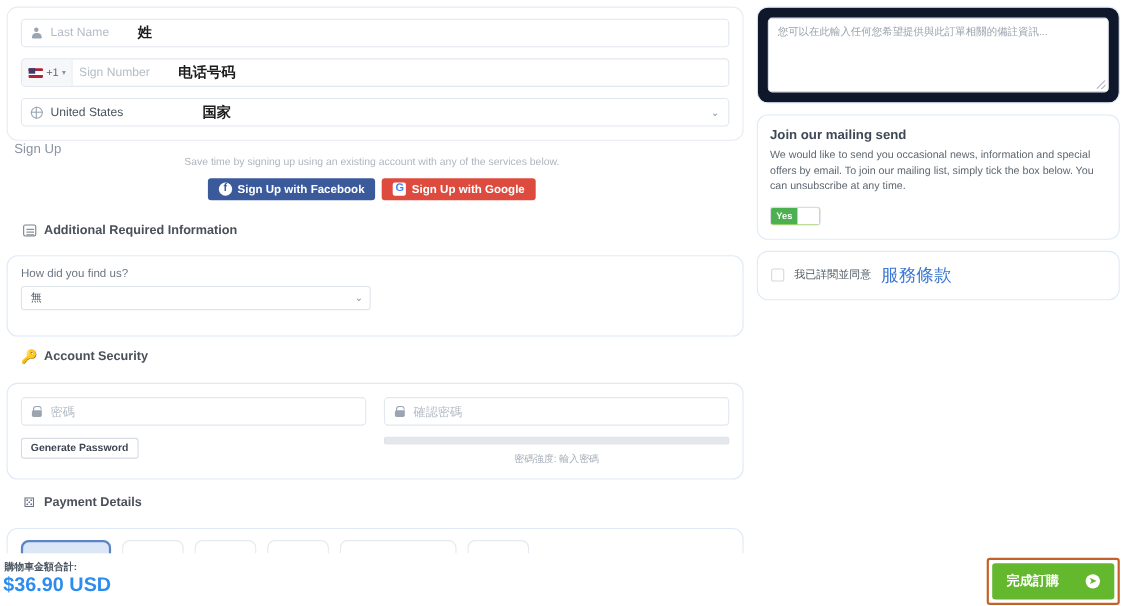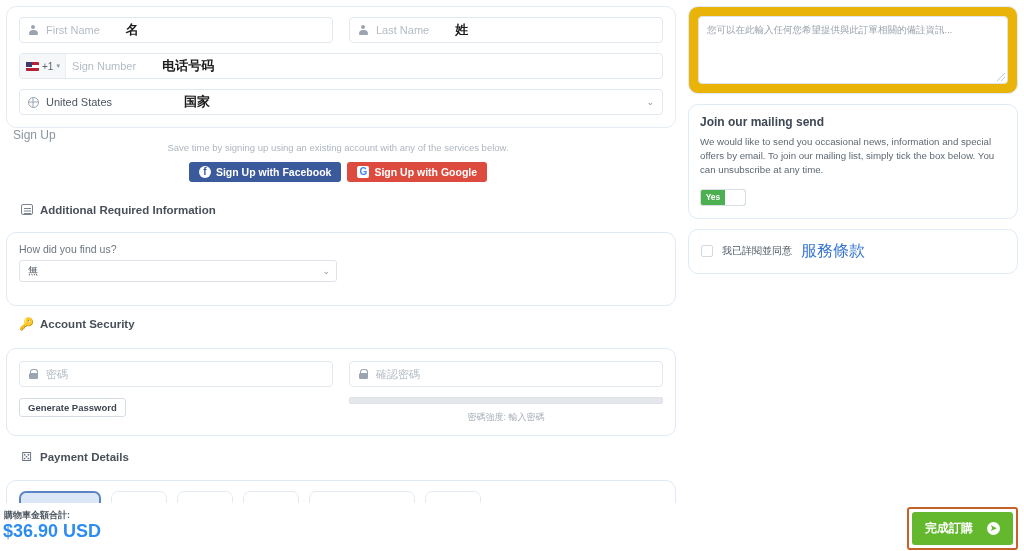--- a/index.html
+++ b/index.html
@@ -329,21 +329,21 @@
   
   .right-col {
     position: absolute;
     right: 6px; top: 6px;
     width: 330px;
   }
   .note-card {
     padding: 9px;
     border: 1px solid #dfeaf7;
     border-radius: 10px;
-    background: #eab308;
+    background: #0f172a;
   }
   .note-area {
     position: relative;
     height: 68px;
     border: 1px solid #dfe4ea;
     border-radius: 4px;
     background: #fff;
     padding: 6px 8px;
     font-size: 9.5px;
     color: #9aa3ad;
@@ -443,21 +443,21 @@
     position: absolute;
     right: 6px; top: 4px;
     padding: 3px;
     border: 2px solid #c4622a;
     border-radius: 3px;
     background: #ffffff;
   }
   .cta {
     display: flex;
     align-items: center;
-    gap: 14px;
+    gap: 24px;
     padding: 8px 13px;
     background: #63b82e;
     border-radius: 3px;
     color: #ffffff;
     font-size: 12px;
     font-weight: 700;
     cursor: pointer;
     white-space: nowrap;
   }
   .cta-arrow {
@@ -473,27 +473,20 @@
 </head>
 <body>
 
 <div id="page">
 
   <div class="left-col">
 
     <div class="fields-card">
 
       <div class="row">
-        <div class="field">
-          <span class="ficon">
-              <span class="person"></span>
-            </span>
-          <span class="fplace">First Name</span>
-          <span class="fcjk">名</span>
-        </div>
         <div class="field">
           <span class="ficon">
               <span class="person"></span>
             </span>
           <span class="fplace">Last Name</span>
           <span class="fcjk">姓</span>
         </div>
       </div>
 
       <div class="row">

